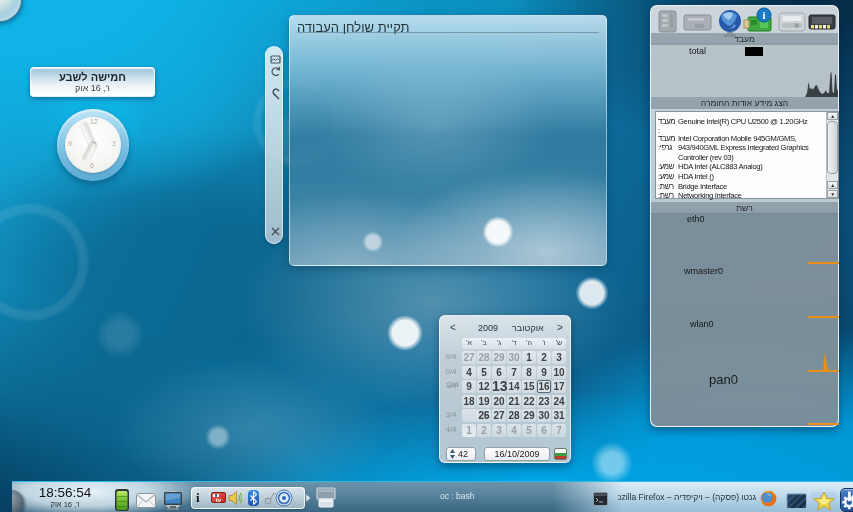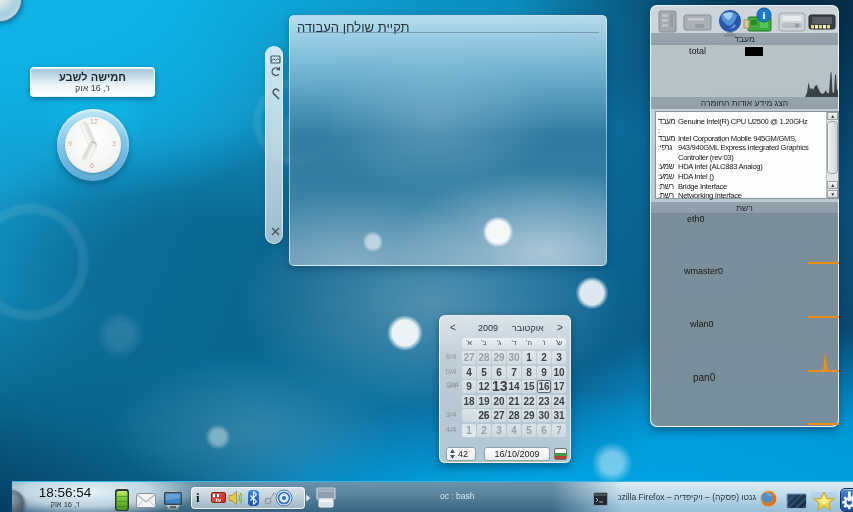--- a/index.html
+++ b/index.html
@@ -262,21 +262,21 @@
         <div style="position:absolute;left:0px;bottom:0px;width:11px;height:8px;background:linear-gradient(180deg,#f4f6f7,#d8dde0);border:1px solid #9aa2a8;font-size:5px;text-align:center;line-height:7px;color:#333;">▼</div>
       </div>
     </div>
 
     <div class="rtl" style="position:absolute;left:0;top:196px;width:187px;height:12px;background:linear-gradient(180deg,rgba(132,147,158,.72),rgba(116,132,144,.62));
       font-size:8.5px;color:#222c33;text-align:center;line-height:12px;">רשת</div>
 
     <div style="position:absolute;left:36px;top:208px;font-size:9px;color:#16181a;">eth0</div>
     <div style="position:absolute;left:33px;top:260px;font-size:9px;color:#16181a;">wmaster0</div>
     <div style="position:absolute;left:39px;top:313px;font-size:9px;color:#16181a;">wlan0</div>
-    <div style="position:absolute;left:42px;top:366px;font-size:10px;color:#16181a;">pan0</div>
+    <div style="position:absolute;left:58px;top:366px;font-size:13px;color:#16181a;">pan0</div>
     <svg width="40" height="216" viewBox="0 0 40 216" style="position:absolute;left:155px;top:205px;">
       <rect x="2" y="51" width="31" height="2" fill="#e89018"></rect>
       <rect x="2" y="105" width="31" height="2" fill="#e89018"></rect>
       <rect x="2" y="159" width="31" height="2" fill="#e89018"></rect>
       <path d="M17 159 L19 141 L20.5 152 L22 159" fill="#e89018"></path>
       <rect x="2" y="212" width="31" height="2" fill="#e89018"></rect>
     </svg>
   </div>
 
   <div id="bar" class="abs" style="left:12px;top:481px;width:853px;height:31px;overflow:hidden;

